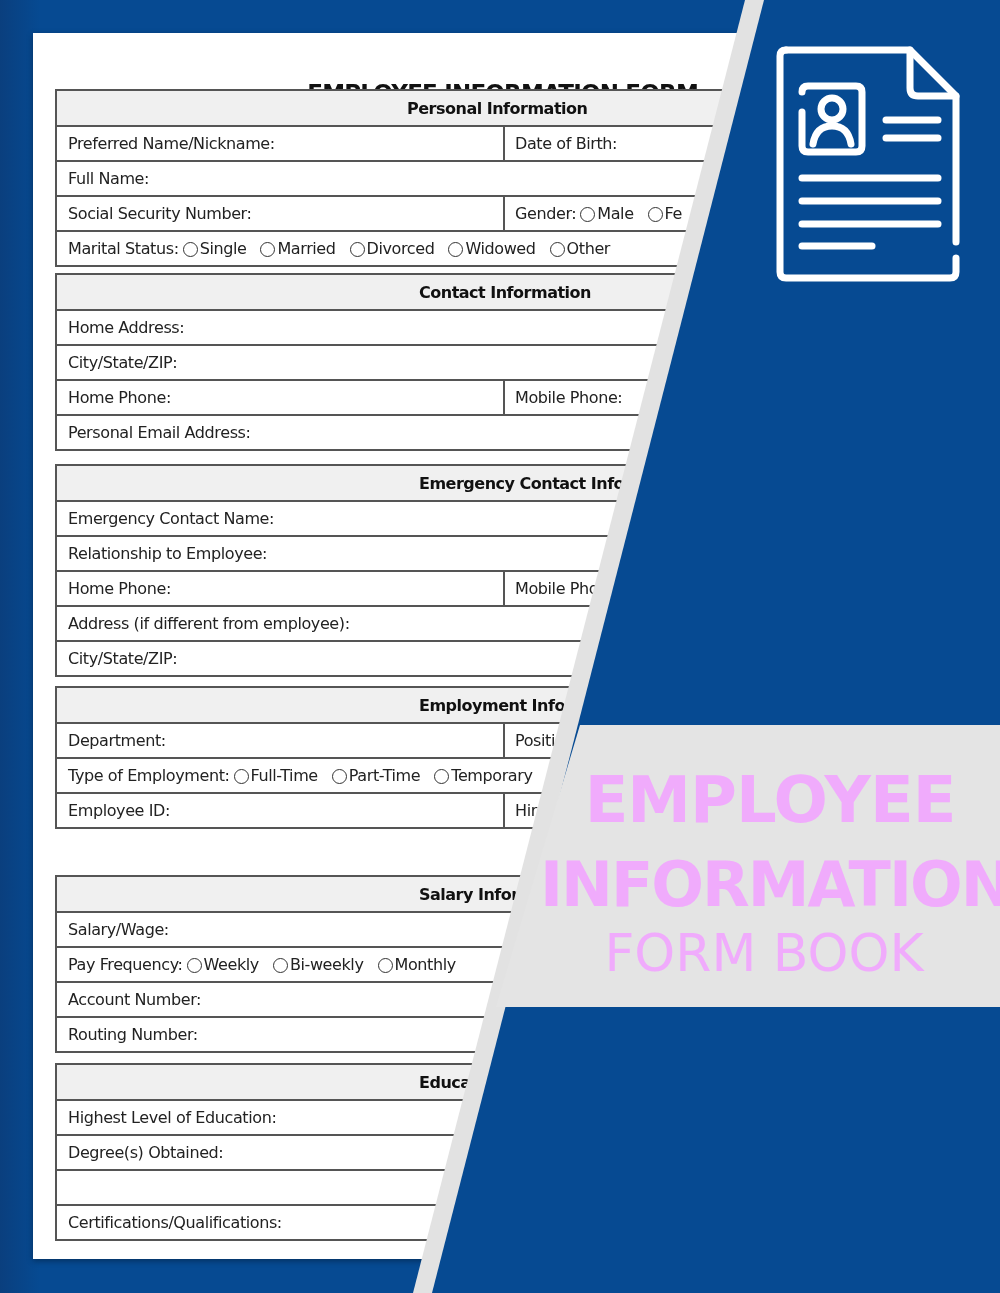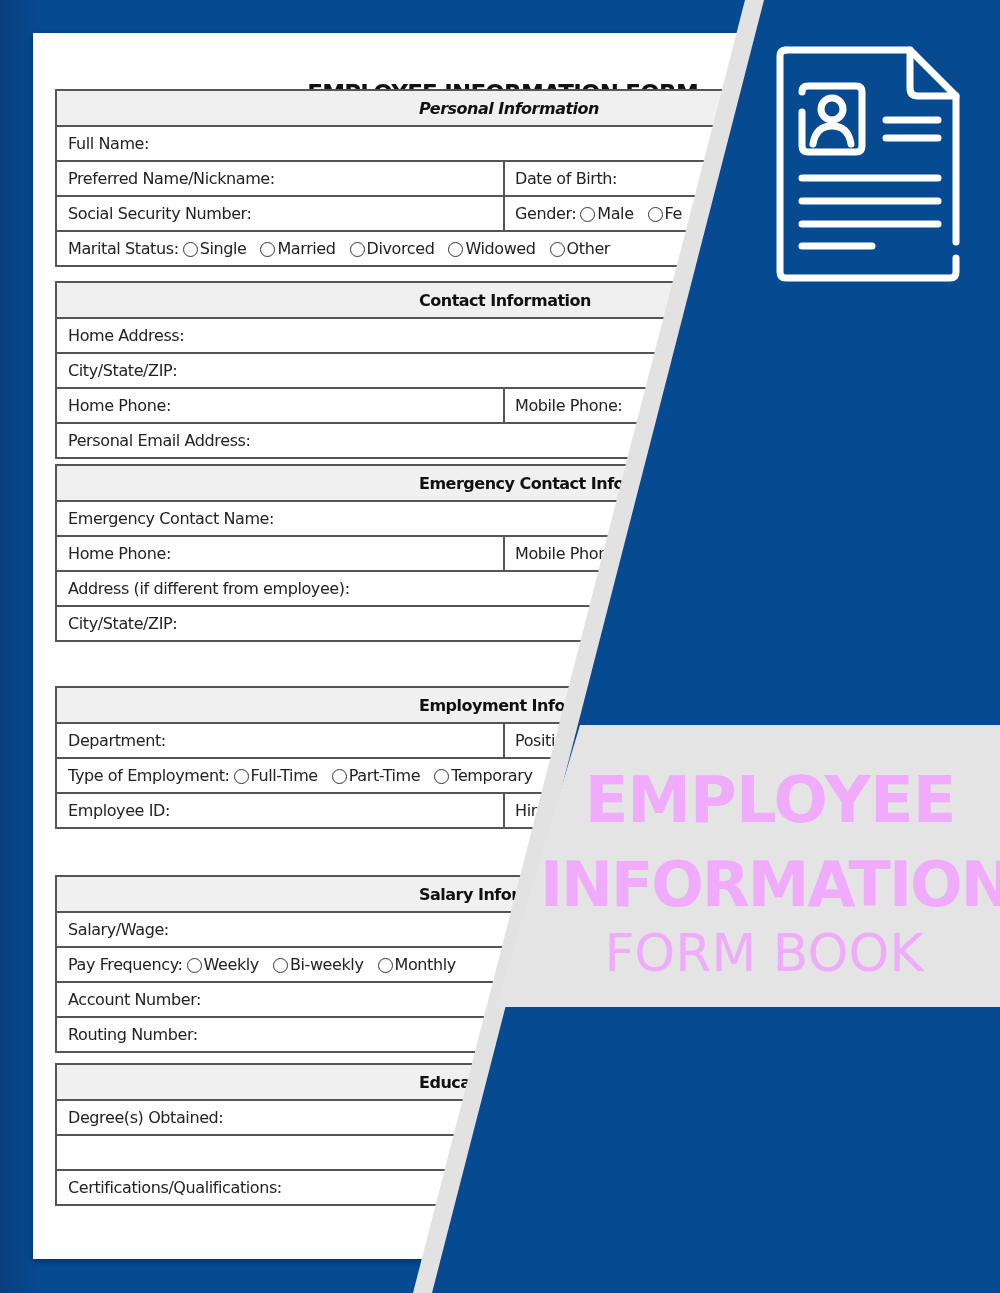--- a/index.html
+++ b/index.html
@@ -82,40 +82,40 @@
 </head>
 <body>
 
 <div class="bg-dark-edge"></div>
 
 <div class="paper">
   <div class="form-title">EMPLOYEE INFORMATION FORM</div>
   <div id="tables">
       <div class="form-table" style="top: 56px;">
         <div class="sec-head">
-          <span style="left: 362px; font-style: italic;">Personal Information</span>
+          <span style="left: 350px;">Personal Information</span>
+        </div>
+        <div class="row">
+          <span class="lbl"><span>Preferred Name/Nickname:</span></span>
+          <span class="split"></span>
+          <span class="rlbl"><span>Date of Birth:</span></span>
         </div>
         <div class="row">
           <span class="lbl"><span>Full Name:</span></span>
         </div>
         <div class="row">
-          <span class="lbl"><span>Preferred Name/Nickname:</span></span>
-          <span class="split"></span>
-          <span class="rlbl"><span>Date of Birth:</span></span>
-        </div>
-        <div class="row">
           <span class="lbl"><span>Social Security Number:</span></span>
           <span class="split"></span>
           <span class="rlbl"><span>Gender:</span><span class="radio"></span><span class="opt">Male</span><span class="radio"></span><span class="opt">Fe</span></span>
         </div>
         <div class="row">
           <span class="lbl"><span>Marital Status:</span><span class="radio"></span><span class="opt">Single</span><span class="radio"></span><span class="opt">Married</span><span class="radio"></span><span class="opt">Divorced</span><span class="radio"></span><span class="opt">Widowed</span><span class="radio"></span><span class="opt">Other</span></span>
         </div>
       </div>
-      <div class="form-table" style="top: 248px; text-align: right;">
+      <div class="form-table" style="top: 240px; text-align: right;">
         <div class="sec-head">
           <span style="left: 362px;">Contact Information</span>
         </div>
         <div class="row">
           <span class="lbl"><span>Home Address:</span></span>
         </div>
         <div class="row">
           <span class="lbl"><span>City/State/ZIP:</span></span>
         </div>
         <div class="row">
@@ -128,20 +128,23 @@
         </div>
       </div>
       <div class="form-table" style="top: 431px;">
         <div class="sec-head">
           <span style="left: 362px;">Emergency Contact Information</span>
         </div>
         <div class="row">
           <span class="lbl"><span>Emergency Contact Name:</span></span>
         </div>
         <div class="row">
+          <span class="lbl"><span>Relationship to Employee:</span></span>
+        </div>
+        <div class="row">
           <span class="lbl"><span>Home Phone:</span></span>
           <span class="split"></span>
           <span class="rlbl"><span>Mobile Phone</span></span>
         </div>
         <div class="row">
           <span class="lbl"><span>Address (if different from employee):</span></span>
         </div>
         <div class="row">
           <span class="lbl"><span>City/State/ZIP:</span></span>
         </div>
@@ -177,20 +180,23 @@
         <div class="row">
           <span class="lbl"><span>Account Number:</span></span>
         </div>
         <div class="row">
           <span class="lbl"><span>Routing Number:</span></span>
         </div>
       </div>
       <div class="form-table" style="top: 1030px;">
         <div class="sec-head">
           <span style="left: 362px;">Education</span>
+        </div>
+        <div class="row">
+          <span class="lbl"><span>Highest Level of Education:</span></span>
         </div>
         <div class="row">
           <span class="lbl"><span>Degree(s) Obtained:</span></span>
         </div>
         <div class="row">
           <span class="lbl"><span></span></span>
         </div>
         <div class="row">
           <span class="lbl"><span>Certifications/Qualifications:</span></span>
         </div>

